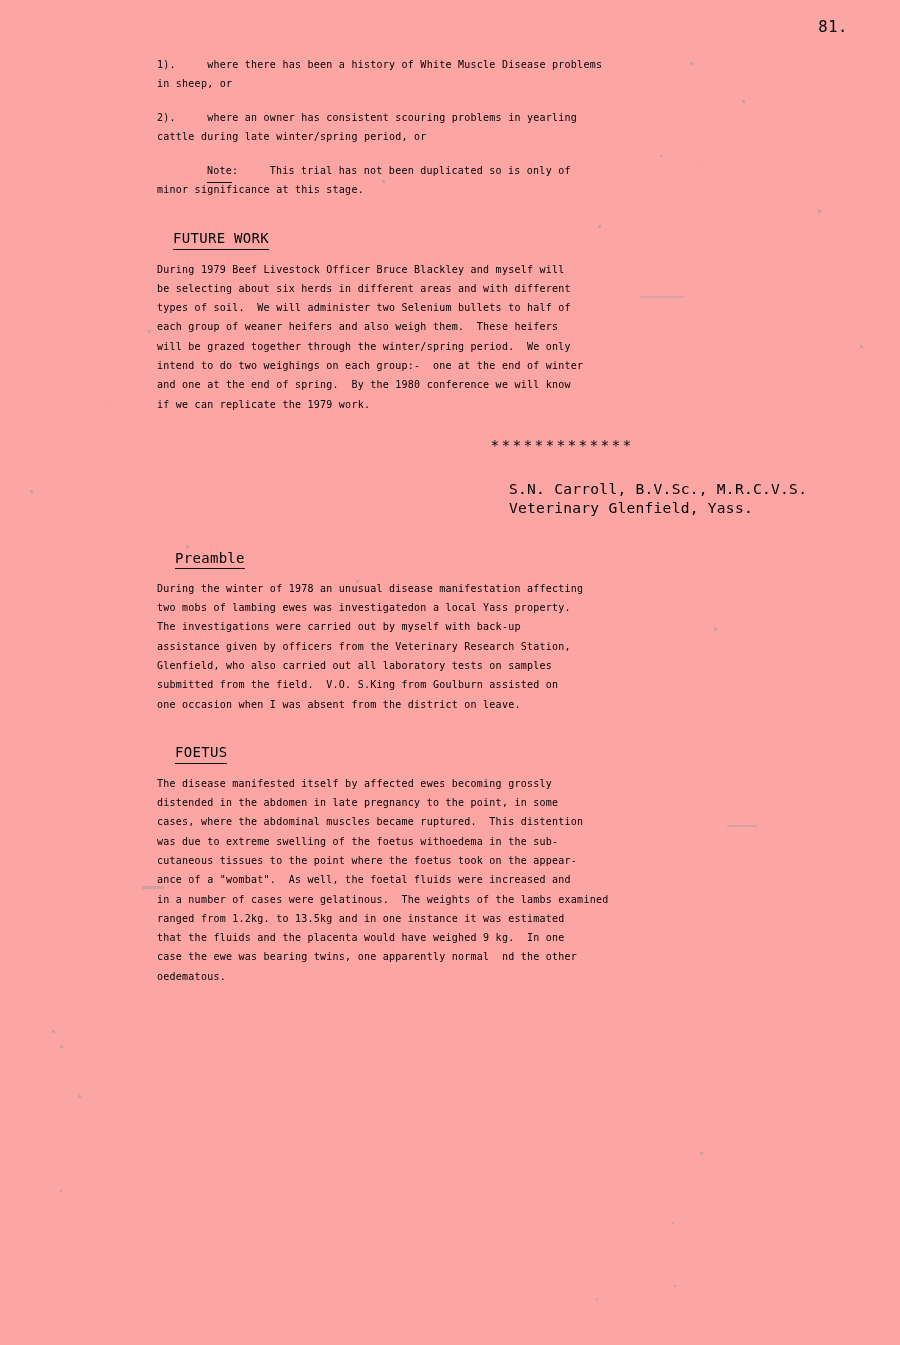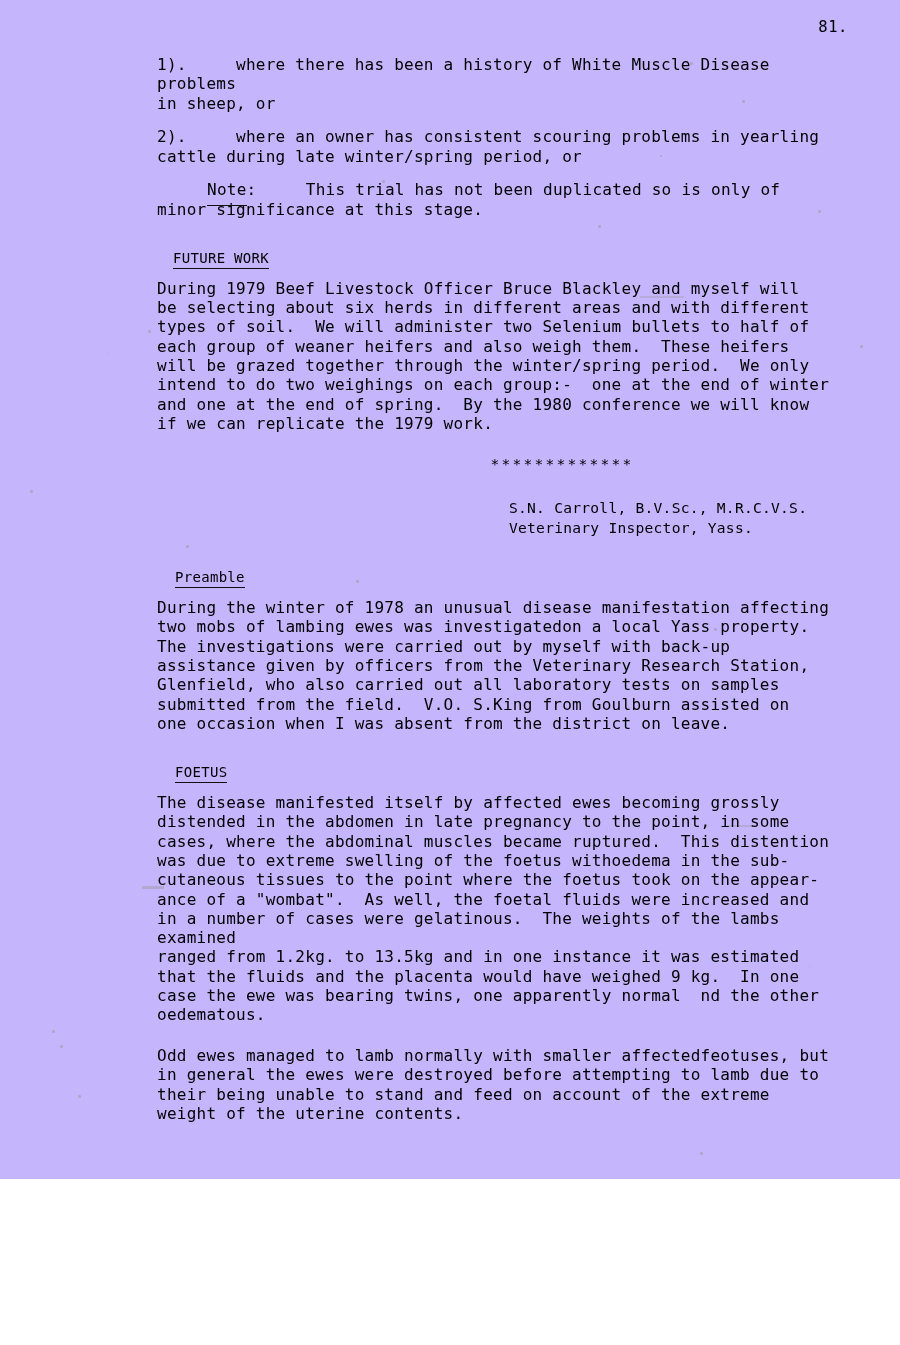--- a/index.html
+++ b/index.html
@@ -7,22 +7,22 @@
     padding: 0;
     background: #ffffff;
   }
   body {
     font-family: "DejaVu Sans Mono", monospace;
     color: #000000;
   }
   .page {
     position: relative;
     width: 900px;
-    height: 1179px;
-    background: #c4b5fd;
+    height: 1345px;
+    background: #fca5a5;
     overflow: hidden;
   }
   
   .paper-tint {
     position: absolute;
     inset: 0;
     background:
       radial-gradient(circle at 12% 30%, rgba(0,0,0,0.012) 0 2px, transparent 3px),
       radial-gradient(circle at 78% 12%, rgba(0,0,0,0.010) 0 2px, transparent 3px),
       radial-gradient(circle at 55% 68%, rgba(0,0,0,0.010) 0 2px, transparent 3px),
@@ -36,21 +36,21 @@
     font-size: 15.5px;
     letter-spacing: 0.6px;
   }
   .body-text {
     position: absolute;
     left: 157px;
     top: 55px;
     width: 700px;
   }
   .para {
-    font-size: 16px;
+    font-size: 10px;
     line-height: 19.3px;
     letter-spacing: 0.25px;
     white-space: pre-wrap;
     margin: 0 0 14.5px 0;
   }
   .gap-sm { height: 7px; }
   .gap-md { height: 14px; }
 
   .heading {
     font-size: 14px;
@@ -155,21 +155,21 @@
 will be grazed together through the winter/spring period.  We only
 intend to do two weighings on each group:-  one at the end of winter
 and one at the end of spring.  By the 1980 conference we will know
 if we can replicate the 1979 work.</p>
     </div>
 
     <div class="stars">*************</div>
 
 
     <div class="byline">S.N. Carroll, B.V.Sc., M.R.C.V.S.
-Veterinary Inspector, Yass.</div>
+Veterinary Glenfield, Yass.</div>
 
     <div>
       <div class="heading heading-indent">Preamble</div>
       <p class="para">During the winter of 1978 an unusual disease manifestation affecting
 two mobs of lambing ewes was investigatedon a local Yass property.
 The investigations were carried out by myself with back-up
 assistance given by officers from the Veterinary Research Station,
 Glenfield, who also carried out all laboratory tests on samples
 submitted from the field.  V.O. S.King from Goulburn assisted on
 one occasion when I was absent from the district on leave.</p>
@@ -185,20 +185,16 @@
 cases, where the abdominal muscles became ruptured.  This distention
 was due to extreme swelling of the foetus withoedema in the sub-
 cutaneous tissues to the point where the foetus took on the appear-
 ance of a "wombat".  As well, the foetal fluids were increased and
 in a number of cases were gelatinous.  The weights of the lambs examined
 ranged from 1.2kg. to 13.5kg and in one instance it was estimated
 that the fluids and the placenta would have weighed 9 kg.  In one
 case the ewe was bearing twins, one apparently normal  nd the other
 oedematous.</p>
       <div class="gap-sm"></div>
-      <p class="para">Odd ewes managed to lamb normally with smaller affectedfeotuses, but
-in general the ewes were destroyed before attempting to lamb due to
-their being unable to stand and feed on account of the extreme
-weight of the uterine contents.</p>
     </div>
 
   </div>
 </div>
 
 </body></html>

